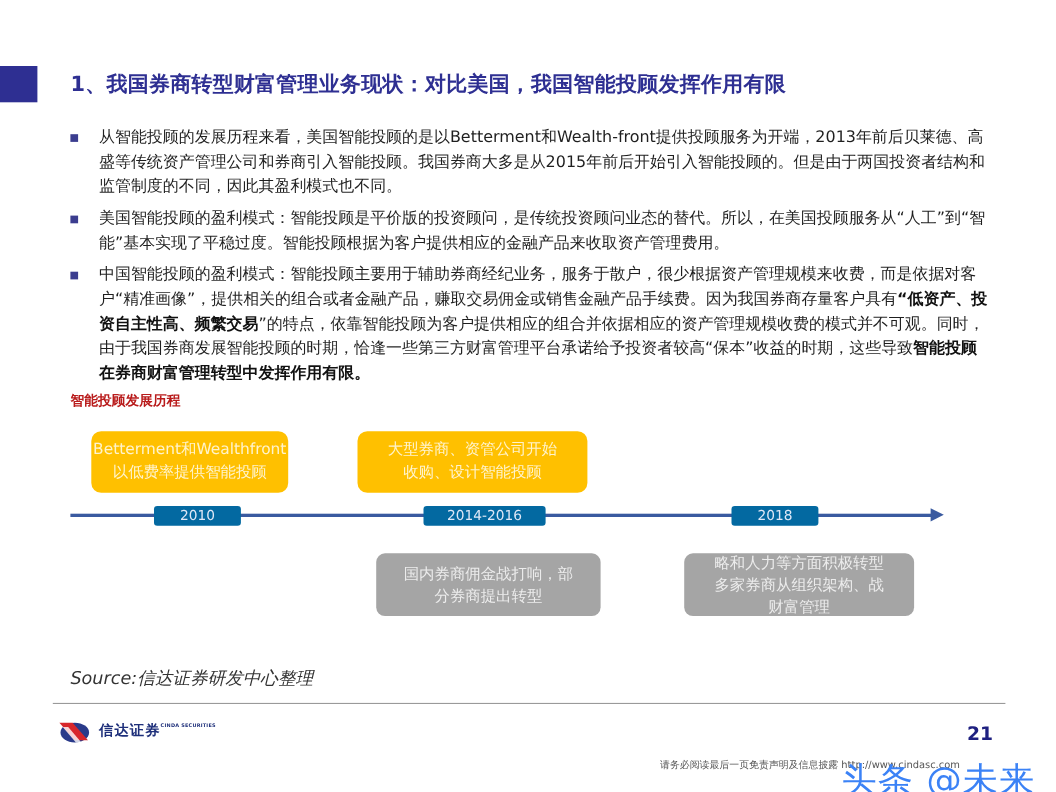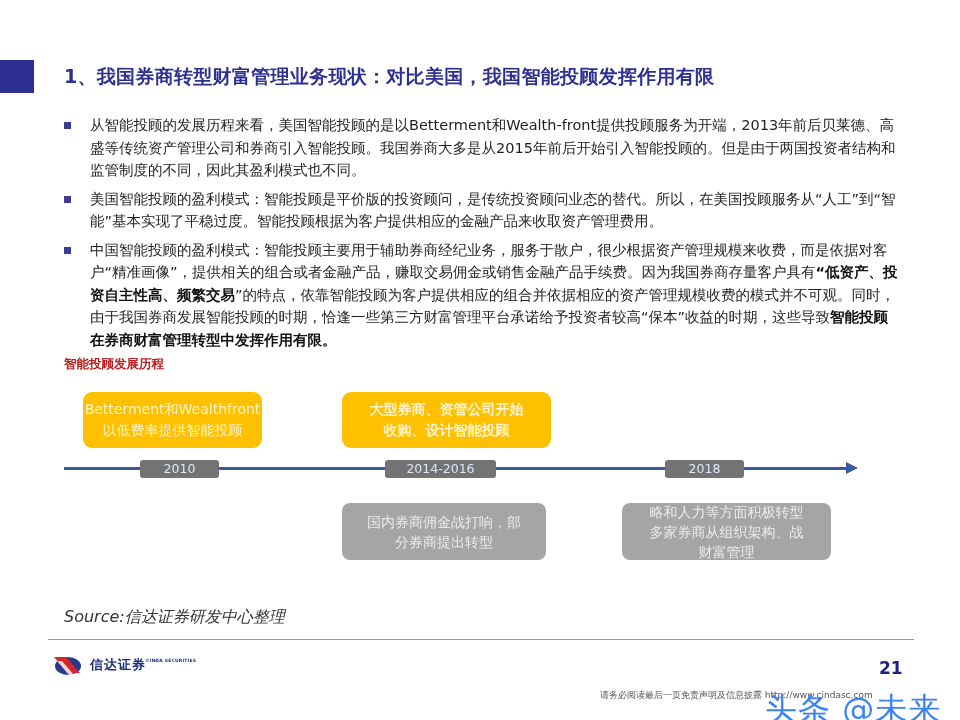--- a/index.html
+++ b/index.html
@@ -49,21 +49,21 @@
   .timeline-line {
     position: absolute; left: 64px; top: 467px; width: 784px; height: 3px;
     background: #3a5aa0;
   }
   .timeline-arrow {
     position: absolute; left: 846px; top: 462px; width: 0; height: 0;
     border-top: 6.5px solid transparent; border-bottom: 6.5px solid transparent;
     border-left: 12px solid #3a5aa0;
   }
   .year-pill {
-    position: absolute; top: 460px; height: 18px; background: #737373;
+    position: absolute; top: 460px; height: 18px; background: #0369a1;
     border-radius: 3px; color: #dfe8f7; font-size: 12.5px; line-height: 18px;
     text-align: center;
   }
   .source {
     position: absolute; left: 64px; top: 607px;
     font-size: 16px; font-style: italic; color: #333;
   }
   .footer-line {
     position: absolute; left: 48px; top: 639px; width: 866px; height: 1px;
     background: #9a9a9a;
@@ -106,21 +106,21 @@
     <span>中国智能投顾的盈利模式：智能投顾主要用于辅助券商经纪业务，服务于散户，很少根据资产管理规模来收费，而是依据对客户“精准画像”，提供相关的组合或者金融产品，赚取交易佣金或销售金融产品手续费。因为我国券商存量客户具有</span><b>“低资产、投资自主性高、频繁交易</b><span>”的特点，依靠智能投顾为客户提供相应的组合并依据相应的资产管理规模收费的模式并不可观。同时，由于我国券商发展智能投顾的时期，恰逢一些第三方财富管理平台承诺给予投资者较高“保本”收益的时期，这些导致</span><b>智能投顾在券商财富管理转型中发挥作用有限。</b>
   </div>
 </div>
 
 <div class="section-label">智能投顾发展历程</div>
 
 <div class="yellow-box" style="left:83px; top:392px; width:179px; height:56px;">
   <span>Betterment和Wealthfront</span>
   <span>以低费率提供智能投顾</span>
 </div>
-<div class="yellow-box" style="left:342px; top:392px; width:209px; height:56px;font-weight:bold;">
+<div class="yellow-box" style="left:325px; top:392px; width:209px; height:56px;">
   <span>大型券商、资管公司开始</span>
   <span>收购、设计智能投顾</span>
 </div>
 
 <div class="timeline-line"></div>
 <div class="timeline-arrow"></div>
 
 <div class="year-pill" style="left:140px; width:79px;">2010</div>
 <div class="year-pill" style="left:385px; width:111px;">2014-2016</div>
 <div class="year-pill" style="left:665px; width:79px;">2018</div>

